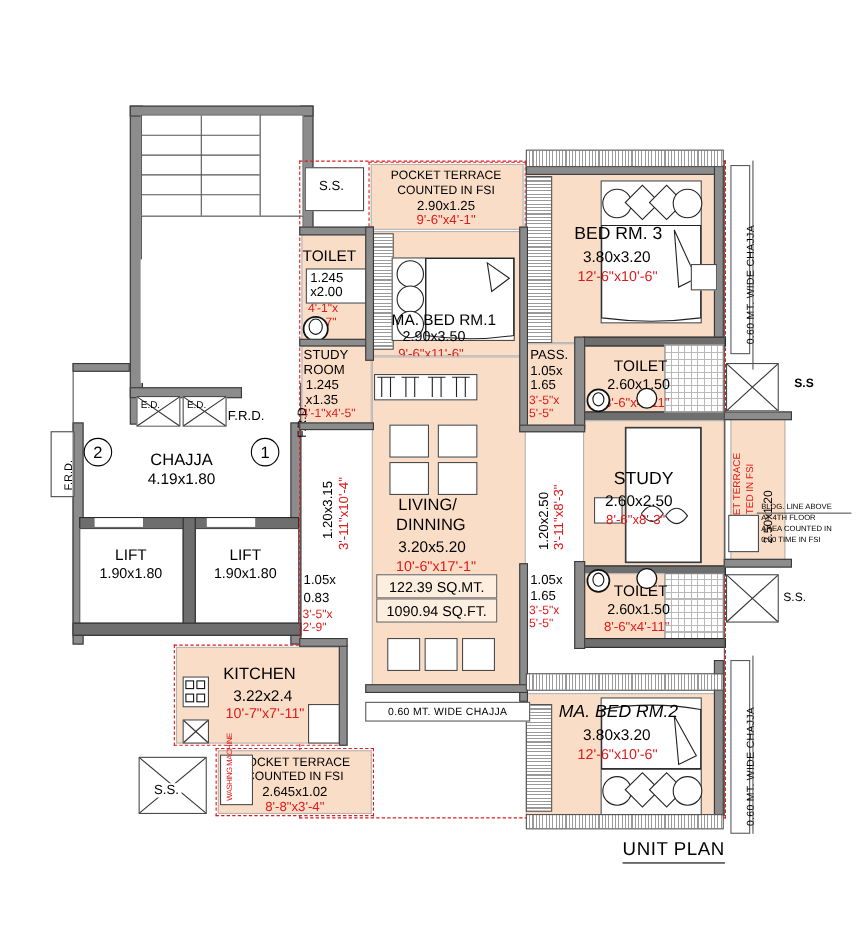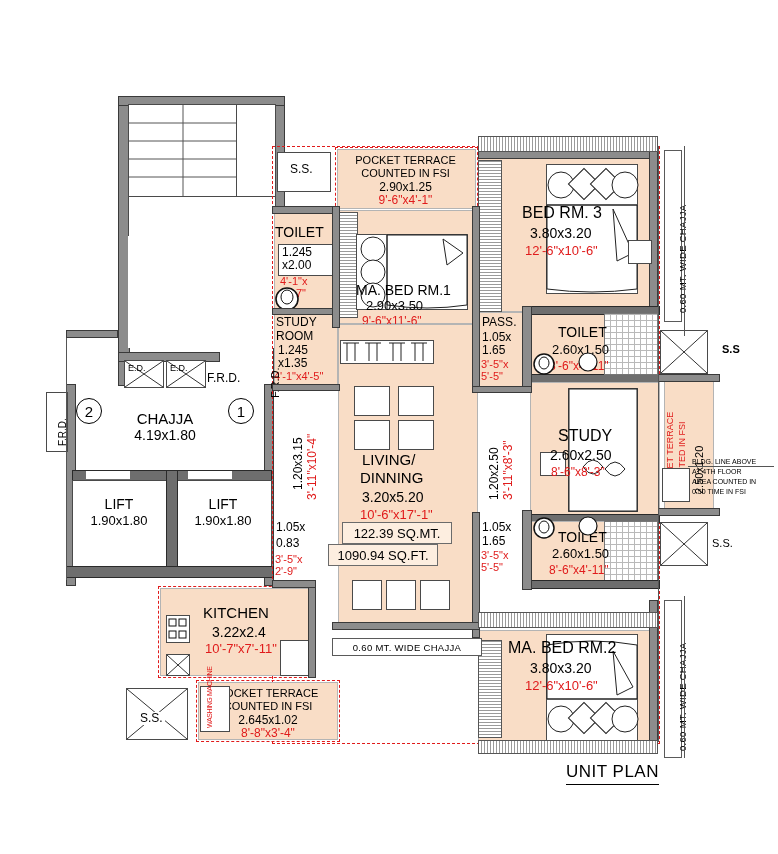--- a/index.html
+++ b/index.html
@@ -359,21 +359,21 @@
   <div class="abs white" style="left:398px;top:386px;width:34px;height:28px;"></div>
   <div class="abs white" style="left:354px;top:420px;width:34px;height:28px;"></div>
   <div class="abs white" style="left:398px;top:420px;width:34px;height:28px;"></div>
 
   <div class="abs lbl t15" style="left:362px;top:452px;">LIVING/</div>
   <div class="abs lbl t15" style="left:360px;top:470px;">DINNING</div>
   <div class="abs dim t14" style="left:362px;top:490px;">3.20x5.20</div>
   <div class="abs imp t13" style="left:360px;top:508px;">10'-6"x17'-1"</div>
 
   <div class="abs areabox" style="left:342px;top:522px;width:108px;height:20px;">122.39 SQ.MT.</div>
-  <div class="abs areabox" style="left:328px;top:544px;width:108px;height:20px;">1090.94 SQ.FT.</div>
+  <div class="abs areabox" style="left:342px;top:544px;width:108px;height:20px;">1090.94 SQ.FT.</div>
 
   <div class="abs white" style="left:352px;top:580px;width:28px;height:28px;"></div>
   <div class="abs white" style="left:386px;top:580px;width:28px;height:28px;"></div>
   <div class="abs white" style="left:420px;top:580px;width:28px;height:28px;"></div>
 
   <div class="abs lbl t11 vert" style="left:270px;top:398px;">F.R.D.</div>
   <div class="abs dim t12 vert" style="left:292px;top:490px;">1.20x3.15</div>
   <div class="abs imp t12 vert" style="left:306px;top:500px;">3'-11"x10'-4"</div>
 
   <div class="abs dim t12" style="left:276px;top:521px;">1.05x</div>
@@ -429,21 +429,21 @@
     <svg width="90" height="106" viewBox="0 0 90 106">
       <path d="M0 10 Q45 2 90 10 L90 64 L0 64 Z" fill="#fff" stroke="#222" stroke-width="1"></path>
       <line x1="0" y1="64" x2="90" y2="64" stroke="#222" stroke-width="1"></line>
       <circle cx="14" cy="84" r="13" fill="#fff" stroke="#222" stroke-width="1"></circle>
       <rect x="26" y="72" width="22" height="22" transform="rotate(45 37 83)" fill="#fff" stroke="#222" stroke-width="1"></rect>
       <rect x="48" y="72" width="22" height="22" transform="rotate(45 59 83)" fill="#fff" stroke="#222" stroke-width="1"></rect>
       <circle cx="78" cy="84" r="13" fill="#fff" stroke="#222" stroke-width="1"></circle>
       <path d="M66 16 L86 52 L70 60 Z" fill="#fff" stroke="#222" stroke-width="1"></path>
     </svg>
   </div>
-  <div class="abs lbl t16" style="left:508px;top:640px;">MA. BED RM.2</div>
+  <div class="abs lbl t16" style="left:508px;top:640px;font-style:italic;">MA. BED RM.2</div>
   <div class="abs dim t14" style="left:530px;top:661px;">3.80x3.20</div>
   <div class="abs imp t13" style="left:525px;top:679px;">12'-6"x10'-6"</div>
 
   <div class="abs chajja-v" style="left:664px;top:600px;width:16px;height:156px;">
     <span class="vert" style="left:12px;top:150px;">0.60 MT. WIDE CHAJJA</span>
   </div>
 
   <div class="abs chajja-box" style="left:332px;top:638px;width:148px;height:16px;">0.60 MT. WIDE CHAJJA</div>
 
   <div class="abs wall" style="left:272px;top:206px;width:66px;height:6px;"></div>

